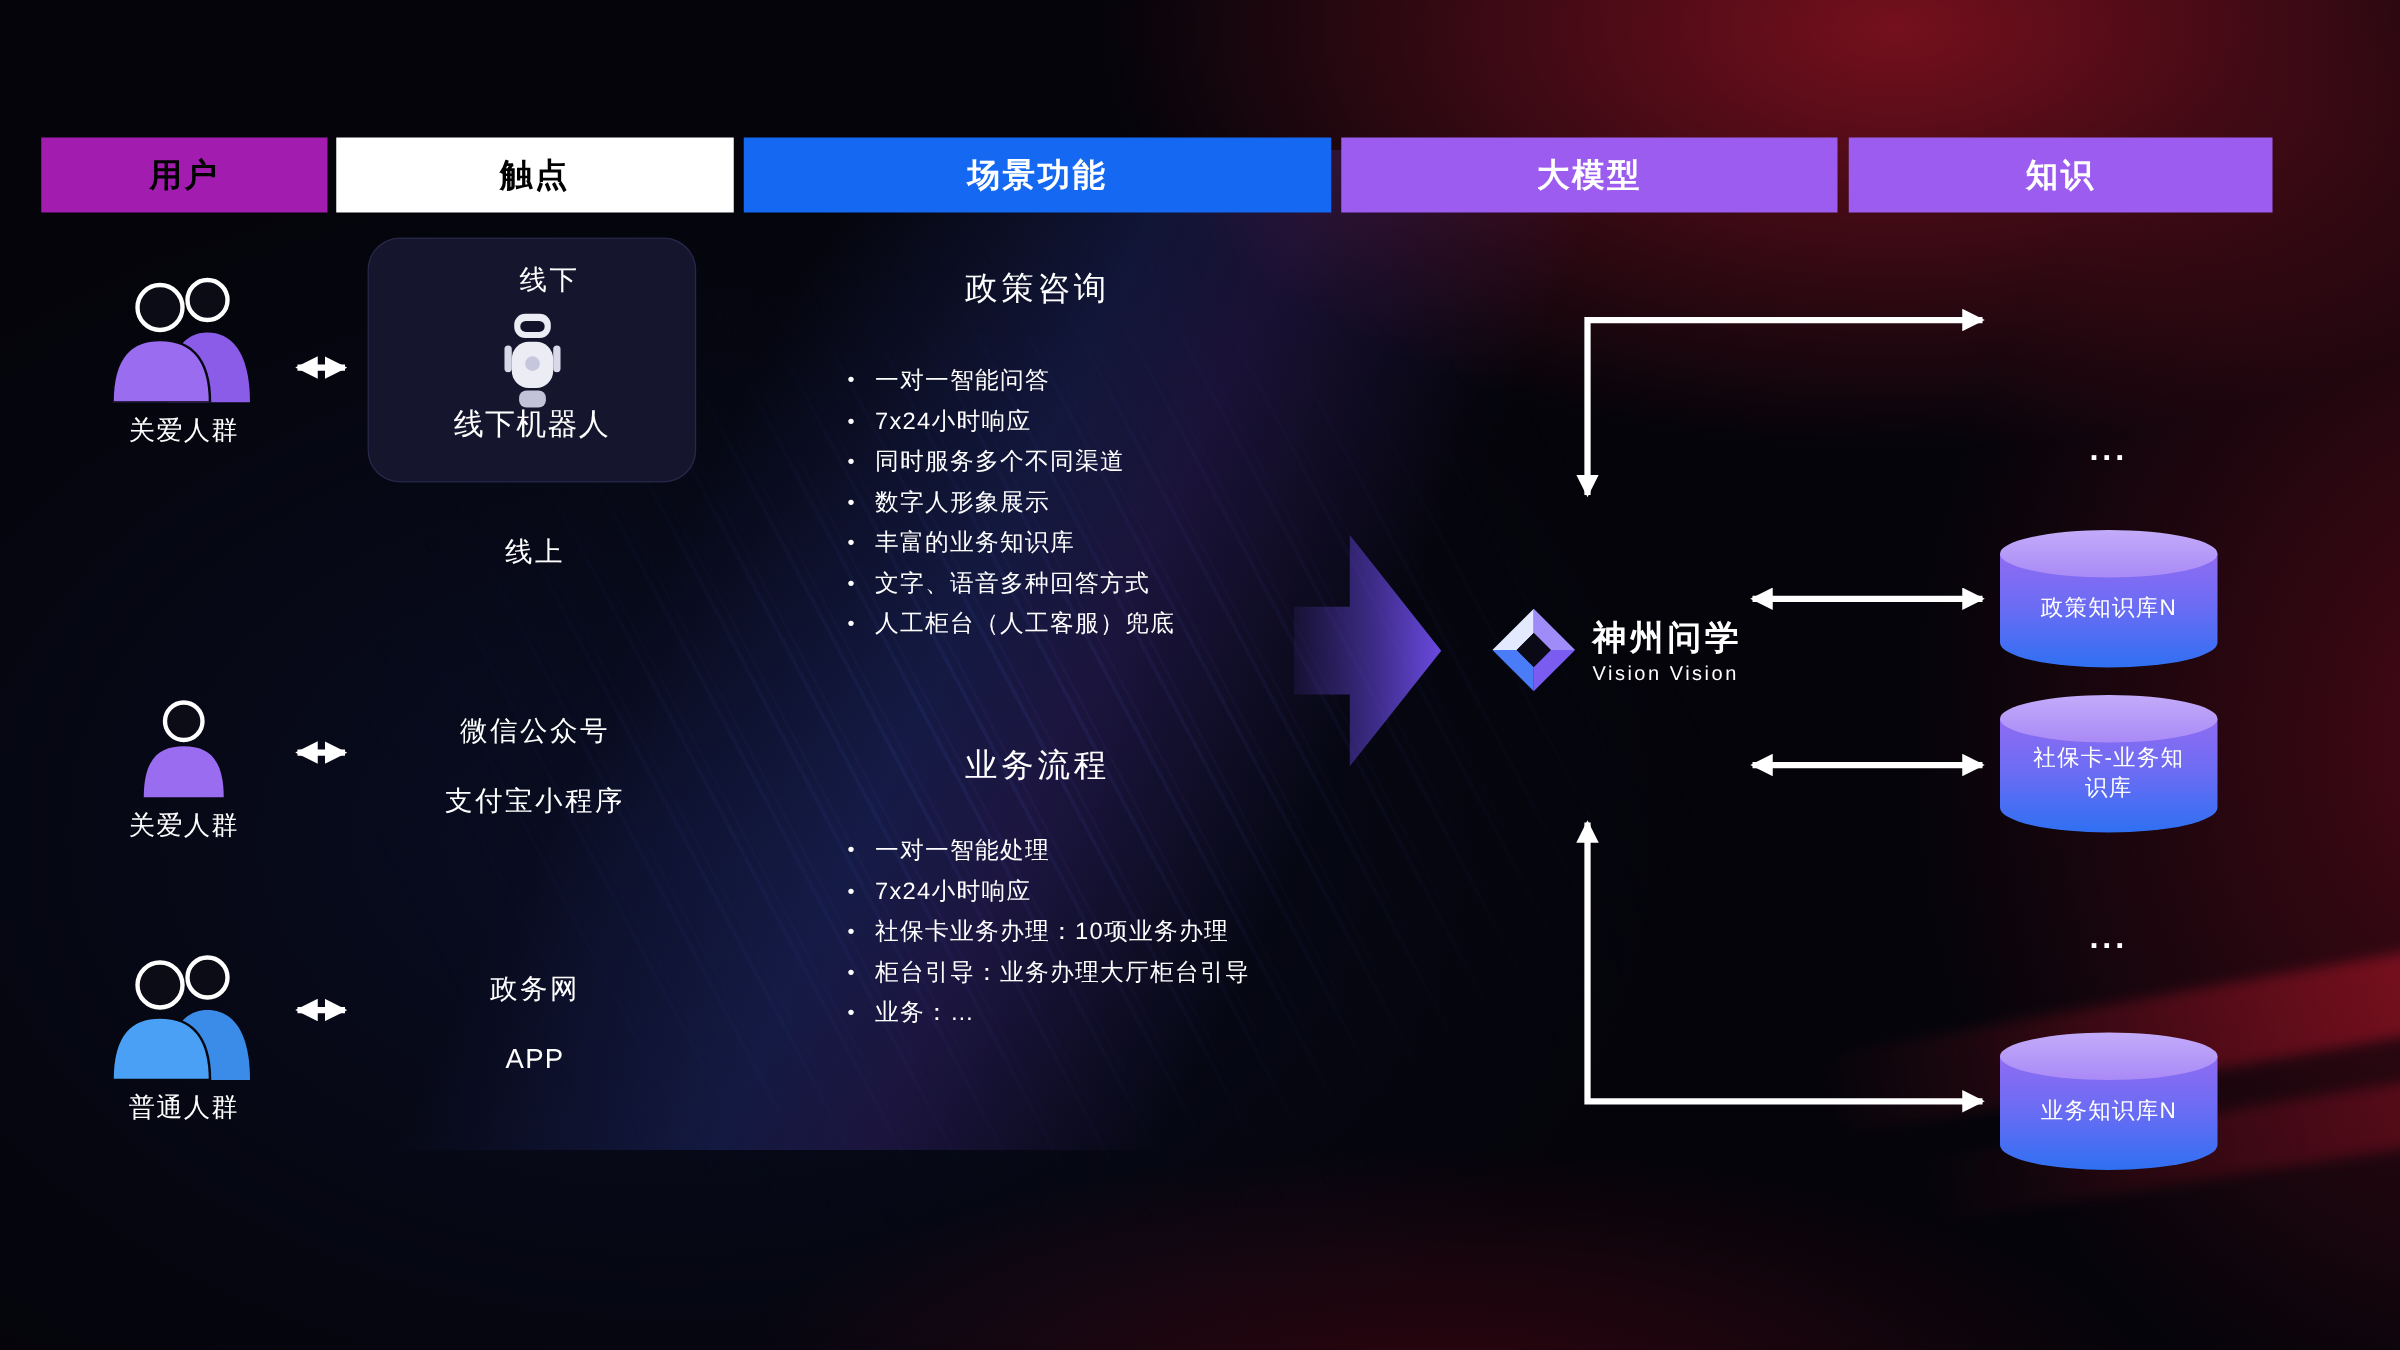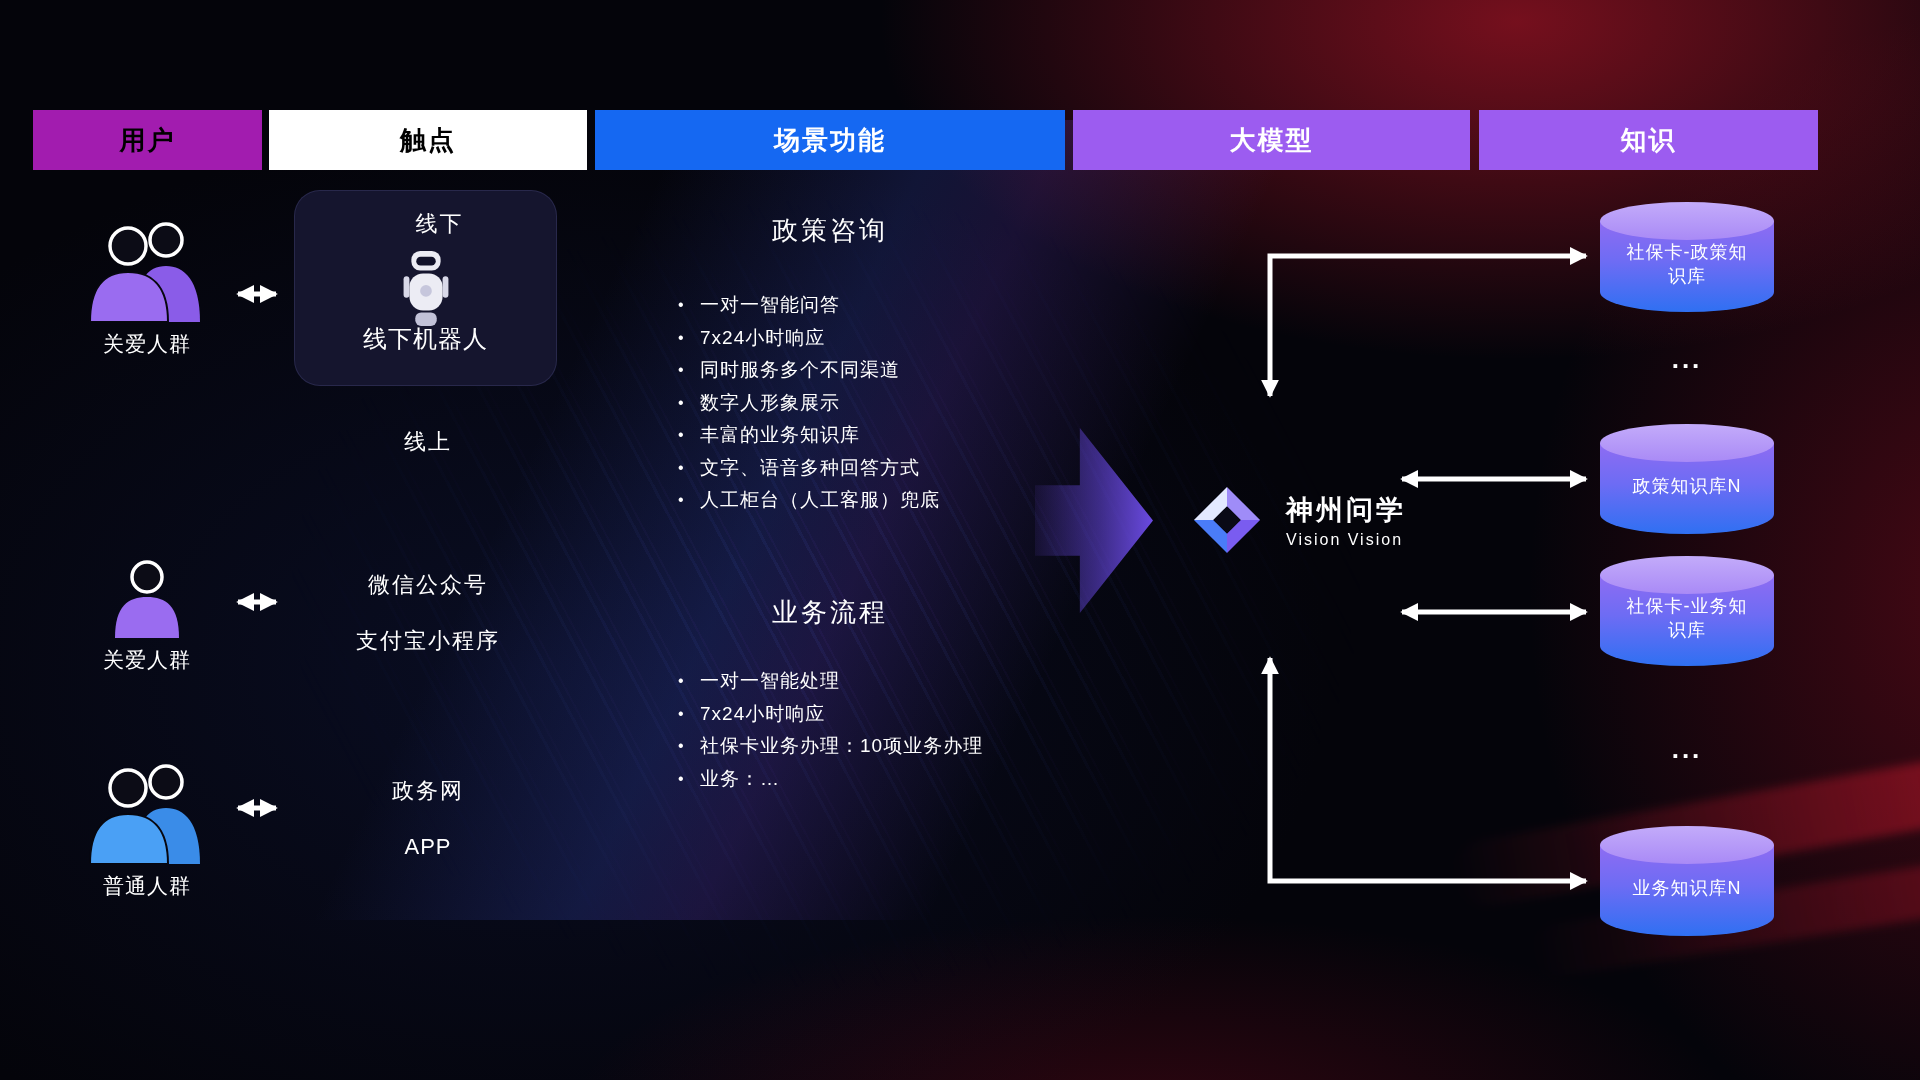--- a/index.html
+++ b/index.html
@@ -68,21 +68,21 @@
   .bullets li { position:relative; height:32.5px; line-height:32.5px; padding-left:24px;
                 color:#fff; font-size:19px; letter-spacing:1px; white-space:nowrap; }
   .bullets li::before { content:"•"; position:absolute; left:2px; top:0; font-size:16px; color:#fff; }
 
   
   .flow-arrow { position:absolute; left:1035px; top:428px; width:118px; height:185px;
     background:linear-gradient(90deg, rgba(105,70,220,0.10), rgba(106,74,232,0.55) 55%, #6a4ae0);
     clip-path:polygon(0 31%, 38% 31%, 38% 0, 100% 50%, 38% 100%, 38% 69%, 0 69%); }
 
   
-  .logo { position:absolute; left:1192px; top:484px; height:72px; display:flex; align-items:center; gap:24px; }
+  .logo { position:absolute; left:1192px; top:484px; height:72px; display:flex; align-items:center; gap:12px; }
   .logo-text { color:#fff; }
   .logo-text .name { display:block; font-size:27px; font-weight:700; letter-spacing:3px; }
   .logo-text .sub  { display:block; font-size:16px; letter-spacing:2px; margin-top:3px; }
 
   
   .cyl { position:absolute; left:1600px; width:174px; height:110px; }
   .cyl-1 { top:202px; } .cyl-2 { top:424px;padding-left:12px; } .cyl-3 { top:556px; } .cyl-4 { top:826px; }
   .cyl .cyl-top  { position:absolute; left:0; top:0; width:174px; height:38px; border-radius:50%;
     background:linear-gradient(180deg,#c3abfa,#a98af6); }
   .cyl .cyl-body { position:absolute; left:0; top:19px; width:174px; height:91px;
@@ -170,44 +170,40 @@
     <li>丰富的业务知识库</li>
     <li>文字、语音多种回答方式</li>
     <li>人工柜台（人工客服）兜底</li>
   </ul>
 
   <div class="scene-title scene-title-2">业务流程</div>
   <ul class="bullets bullets-2">
     <li>一对一智能处理</li>
     <li>7x24小时响应</li>
     <li>社保卡业务办理：10项业务办理</li>
+    <li>柜台引导：业务办理大厅柜台引导</li>
     <li>业务：…</li>
   </ul>
 
   <div class="flow-arrow"></div>
 
   <div class="logo">
     <svg width="70" height="70" viewBox="0 0 72 72">
       <polygon points="36,2 2,36 22,36 36,22" fill="#e3e9ff"></polygon>
       <polygon points="36,2 70,36 50,36 36,22" fill="#9f8cf8"></polygon>
       <polygon points="70,36 36,70 36,50 50,36" fill="#7a5cf0"></polygon>
       <polygon points="2,36 36,70 36,50 22,36" fill="#4a7cf8"></polygon>
       <polygon points="36,22 50,36 36,50 22,36" fill="#0a0a16"></polygon>
     </svg>
     <div class="logo-text">
       <span class="name">神州问学</span>
       <span class="sub">Vision Vision</span>
     </div>
   </div>
 
-  <div class="cyl cyl-1">
-    <div class="cyl-body"></div>
-    <div class="cyl-top"></div>
-    <div class="cyl-label">社保卡-政策知识库</div>
-  </div>
   <div class="kb-ellipsis kb-ellipsis-1">...</div>
   <div class="cyl cyl-2">
     <div class="cyl-body"></div>
     <div class="cyl-top"></div>
     <div class="cyl-label">政策知识库N</div>
   </div>
   <div class="cyl cyl-3">
     <div class="cyl-body"></div>
     <div class="cyl-top"></div>
     <div class="cyl-label">社保卡-业务知识库</div>

